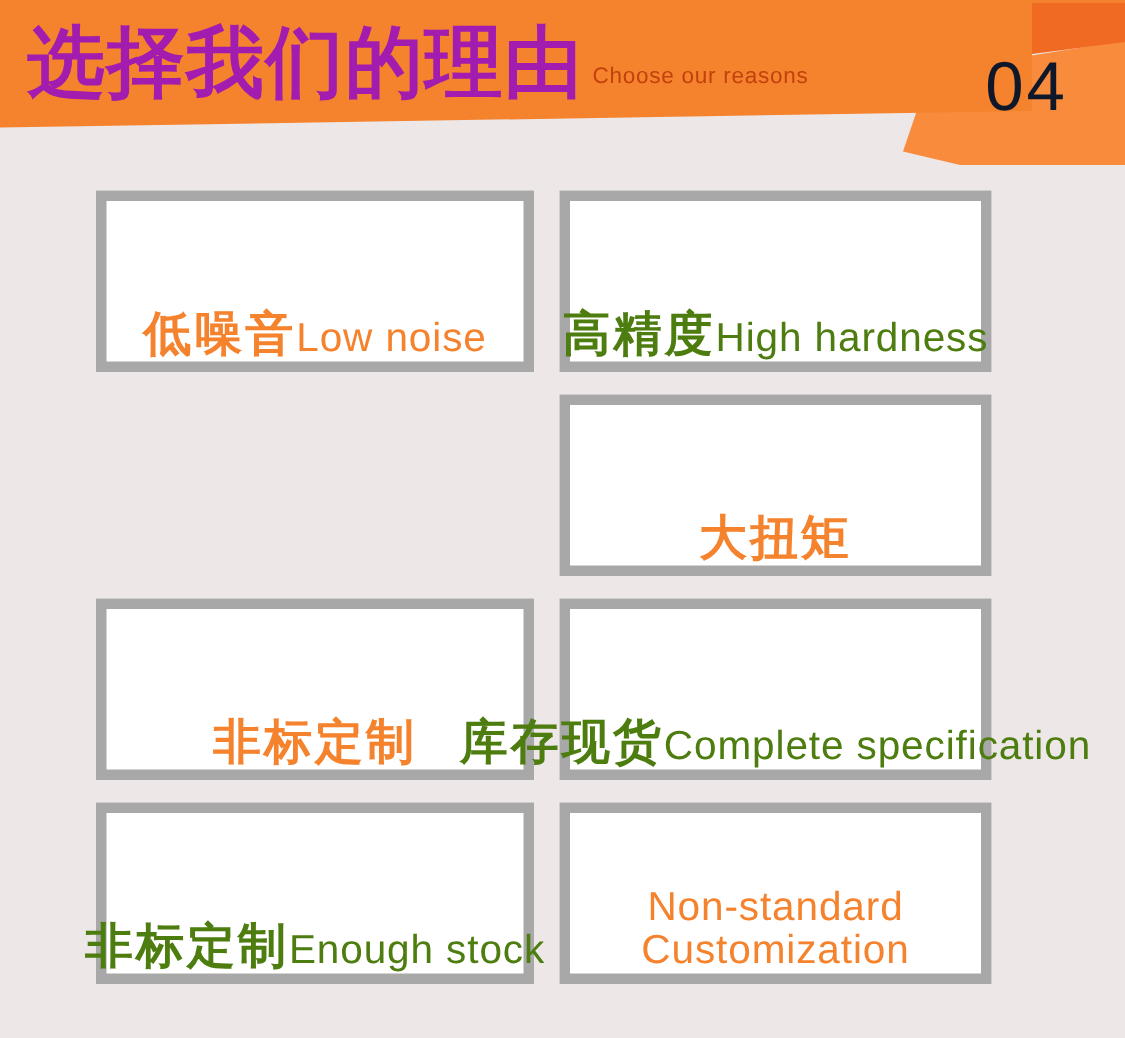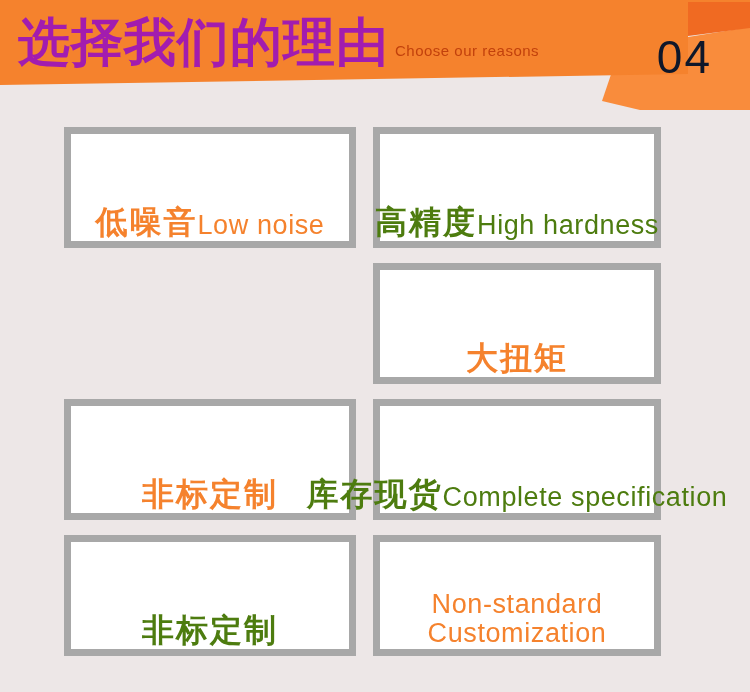--- a/index.html
+++ b/index.html
@@ -174,19 +174,20 @@
     </div>
     <div class="card right tone-gray">
       <div class="card-cn">库存现货</div>
       <div class="card-en">Complete specification</div>
     </div>
   </div>
 
   <div class="card-row" style="top:425px;">
     <div class="card left tone-gray">
       <div class="card-cn">非标定制</div>
+      <div class="card-en">Enough stock</div>
     </div>
     <div class="card right tone-orange">
       <div class="card-en two-line" style="width:200px;">Non-standard Customization</div>
     </div>
   </div>
 
 </div>
 
 </body></html>

